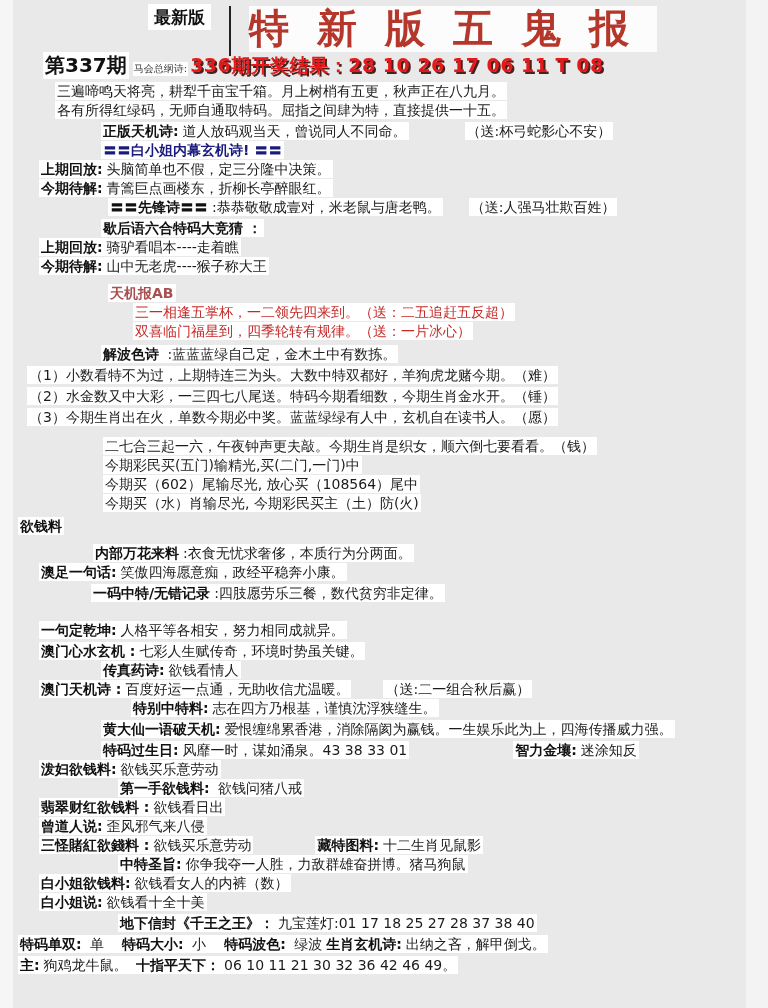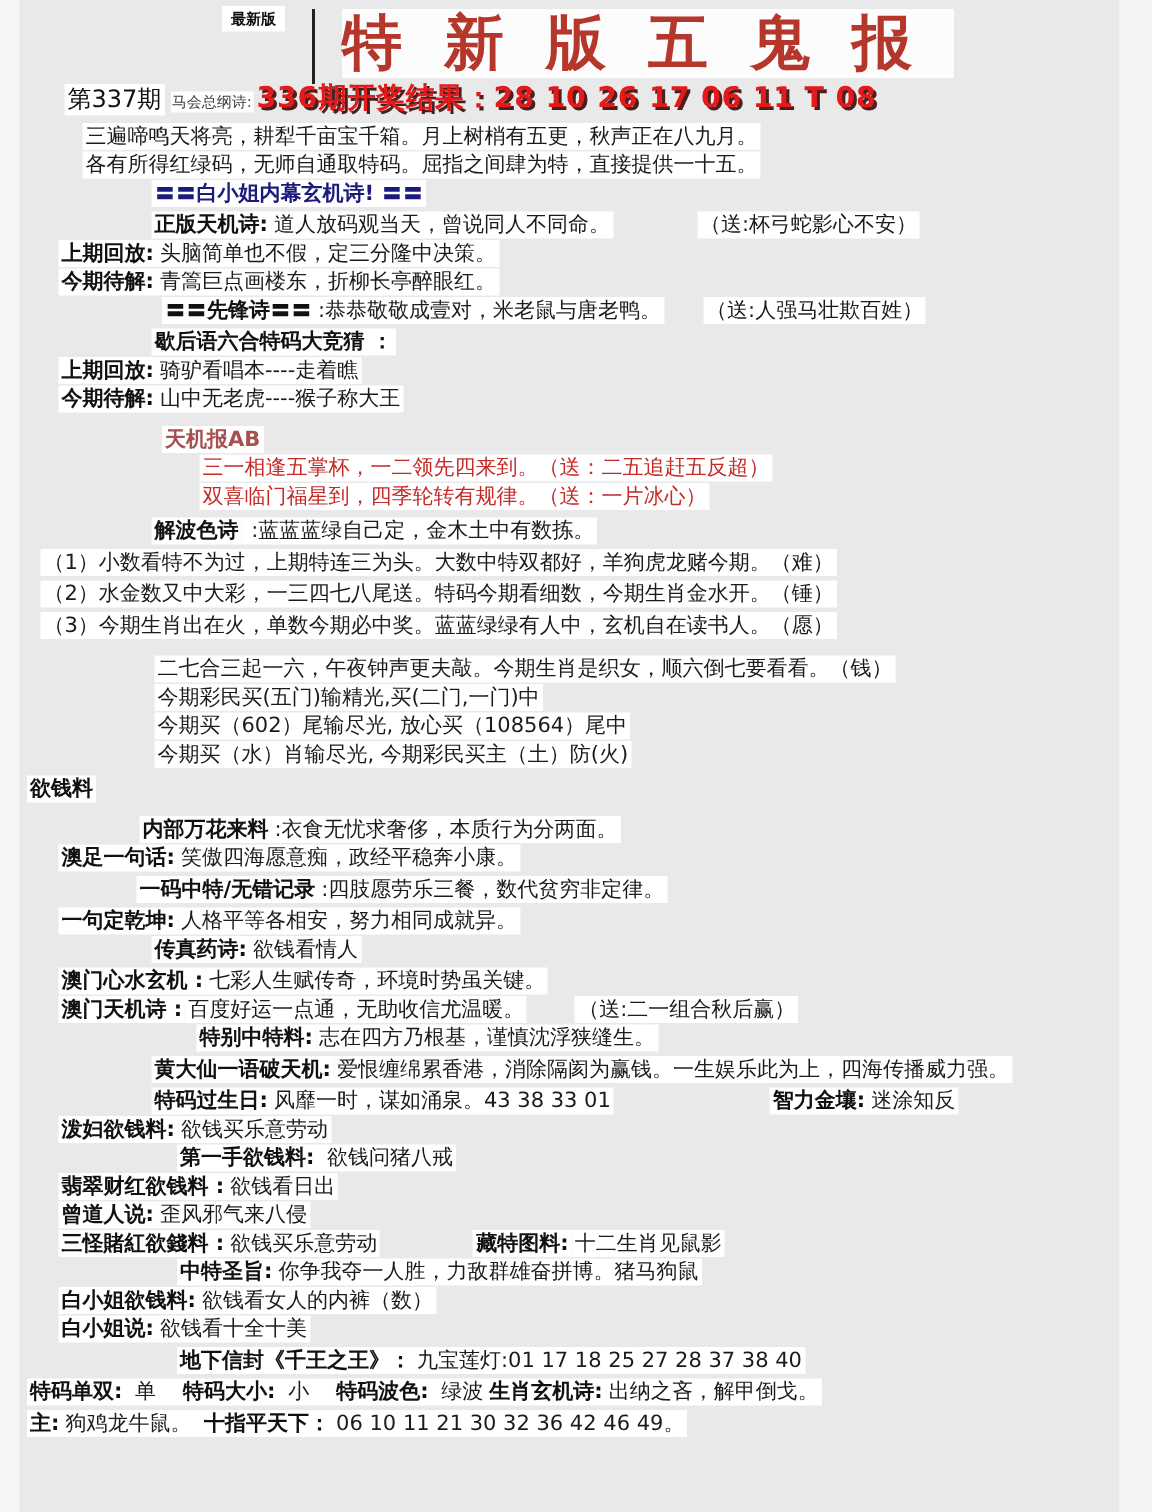--- a/index.html
+++ b/index.html
@@ -11,34 +11,34 @@
     overflow:hidden;
     position:relative;
   }
   .strip-left{position:absolute;left:0;top:0;width:13px;height:1008px;background:#f6f6f6;}
   .strip-right{position:absolute;right:0;top:0;width:22px;height:1008px;background:#f3f3f3;}
   .page{position:absolute;left:13px;top:0;width:733px;height:1008px;}
 
   
   .header{position:relative;height:78px;}
   .masthead{display:flex;align-items:flex-start;padding-top:4px;}
-  .edition{margin-left:135px;background:#ffffff;padding:2px 6px 1px 6px;font-size:10px;font-weight:bold;color:#111;}
+  .edition{margin-left:135px;background:#ffffff;padding:2px 6px 1px 6px;font-size:17px;font-weight:bold;color:#111;}
   .divider{width:2px;height:50px;background:#222;margin-left:18px;margin-top:2px;}
   .paper-title{
     font-family:"Liberation Serif","DejaVu Serif",serif;
     font-size:40px;line-height:46px;
     color:#b5362a;
     letter-spacing:28px;
     margin-left:18px;margin-top:2px;
     background:#fcfcfc;
     white-space:nowrap;
     font-weight:bold;
   }
   .issue-row{position:absolute;left:30px;top:52px;white-space:nowrap;display:flex;align-items:baseline;}
-  .issue-no{font-size:16px;font-weight:normal;color:#111;background:#fff;padding:0 2px;}
+  .issue-no{font-size:20px;font-weight:bold;color:#111;background:#fff;padding:0 2px;}
   .guide-label{font-size:10px;color:#404040;background:#fff;padding:0 1px;margin-left:4px;}
   .result-overlay{
     font-size:19px;font-weight:bold;color:#e41a1a;
     text-shadow:2px 2px 0 rgba(55,10,10,0.9);
     letter-spacing:0.5px;margin-left:2px;
   }
 
   
   .content{position:relative;}
   .line{line-height:19px;font-size:14px;white-space:nowrap;}
@@ -67,22 +67,22 @@
     <div class="issue-row">
       <span class="issue-no">第337期</span>
       <span class="guide-label">马会总纲诗:</span>
       <span class="result-overlay">336期开奖结果：28 10 26 17 06 11 T 08</span>
     </div>
   </div>
 
   <div class="content" id="content-lines">
       <div class="line" style="padding-left: 42px; margin-top: 4px;"><span class="seg-plain">三遍啼鸣天将亮，耕犁千亩宝千箱。月上树梢有五更，秋声正在八九月。</span></div>
       <div class="line" style="padding-left: 42px;"><span class="seg-plain">各有所得红绿码，无师自通取特码。屈指之间肆为特，直接提供一十五。</span></div>
+      <div class="line" style="padding-left: 88px; margin-top: 2px;"><span class="seg-label">正版天机诗:</span><span class="seg-plain">道人放码观当天，曾说同人不同命。</span><span class="seg-spacer" style="width: 52px;"></span><span class="seg-plain">（送:杯弓蛇影心不安）</span></div>
       <div class="line" style="padding-left: 88px;"><span class="seg-navy">〓〓白小姐内幕玄机诗! 〓〓</span></div>
-      <div class="line" style="padding-left: 88px; margin-top: 2px;"><span class="seg-label">正版天机诗:</span><span class="seg-plain">道人放码观当天，曾说同人不同命。</span><span class="seg-spacer" style="width: 52px;"></span><span class="seg-plain">（送:杯弓蛇影心不安）</span></div>
       <div class="line" style="padding-left: 26px;"><span class="seg-label">上期回放:</span><span class="seg-plain">头脑简单也不假，定三分隆中决策。</span></div>
       <div class="line" style="padding-left: 26px;"><span class="seg-label">今期待解:</span><span class="seg-plain">青篙巨点画楼东，折柳长亭醉眼红。</span></div>
       <div class="line" style="padding-left: 95px;"><span class="seg-label">〓〓先锋诗〓〓</span><span class="seg-plain">:恭恭敬敬成壹对，米老鼠与唐老鸭。</span><span class="seg-spacer" style="width: 22px;"></span><span class="seg-plain">（送:人强马壮欺百姓）</span></div>
       <div class="line" style="padding-left: 88px; margin-top: 2px;"><span class="seg-label">歇后语六合特码大竞猜 ：</span></div>
       <div class="line" style="padding-left: 26px;"><span class="seg-label">上期回放:</span><span class="seg-plain">骑驴看唱本----走着瞧</span></div>
       <div class="line" style="padding-left: 26px;"><span class="seg-label">今期待解:</span><span class="seg-plain">山中无老虎----猴子称大王</span></div>
       <div class="line" style="padding-left: 95px; margin-top: 8px;"><span class="seg-redlabel">天机报AB</span></div>
       <div class="line" style="padding-left: 120px;"><span class="seg-red">三一相逢五掌杯，一二领先四来到。（送：二五追赶五反超）</span></div>
       <div class="line" style="padding-left: 120px;"><span class="seg-red">双喜临门福星到，四季轮转有规律。（送：一片冰心）</span></div>
       <div class="line" style="padding-left: 88px; margin-top: 4px;"><span class="seg-label">解波色诗</span><span class="seg-plain"> :蓝蓝蓝绿自己定，金木土中有数拣。</span></div>
@@ -90,23 +90,23 @@
       <div class="line" style="padding-left: 14px; margin-top: 2px;"><span class="seg-plain">（2）水金数又中大彩，一三四七八尾送。特码今期看细数，今期生肖金水开。（锤）</span></div>
       <div class="line" style="padding-left: 14px; margin-top: 2px;"><span class="seg-plain">（3）今期生肖出在火，单数今期必中奖。蓝蓝绿绿有人中，玄机自在读书人。（愿）</span></div>
       <div class="line" style="padding-left: 90px; margin-top: 10px;"><span class="seg-plain">二七合三起一六，午夜钟声更夫敲。今期生肖是织女，顺六倒七要看看。（钱）</span></div>
       <div class="line" style="padding-left: 90px;"><span class="seg-plain">今期彩民买(五门)输精光,买(二门,一门)中</span></div>
       <div class="line" style="padding-left: 90px;"><span class="seg-plain">今期买（602）尾输尽光, 放心买（108564）尾中</span></div>
       <div class="line" style="padding-left: 90px;"><span class="seg-plain">今期买（水）肖输尽光, 今期彩民买主（土）防(火)</span></div>
       <div class="line" style="padding-left: 5px; margin-top: 4px;"><span class="seg-label">欲钱料</span></div>
       <div class="line" style="padding-left: 80px; margin-top: 8px;"><span class="seg-label">内部万花来料</span><span class="seg-plain">:衣食无忧求奢侈，本质行为分两面。</span></div>
       <div class="line" style="padding-left: 26px;"><span class="seg-label">澳足一句话:</span><span class="seg-plain">笑傲四海愿意痴，政经平稳奔小康。</span></div>
       <div class="line" style="padding-left: 78px; margin-top: 2px;"><span class="seg-label">一码中特/无错记录</span><span class="seg-plain">:四肢愿劳乐三餐，数代贫穷非定律。</span></div>
-      <div class="line" style="padding-left: 26px; margin-top: 2px;"><span class="seg-label">一句定乾坤:</span><span class="seg-plain">人格平等各相安，努力相同成就异。</span></div>
+      <div class="line" style="padding-left: 26px; margin-top: 18px;"><span class="seg-label">一句定乾坤:</span><span class="seg-plain">人格平等各相安，努力相同成就异。</span></div>
+      <div class="line" style="padding-left: 26px; margin-top: 2px;"><span class="seg-label">澳门心水玄机 :</span><span class="seg-plain">七彩人生赋传奇，环境时势虽关键。</span></div>
       <div class="line" style="padding-left: 88px;"><span class="seg-label">传真药诗:</span><span class="seg-plain">欲钱看情人</span></div>
-      <div class="line" style="padding-left: 26px; margin-top: 2px;"><span class="seg-label">澳门心水玄机 :</span><span class="seg-plain">七彩人生赋传奇，环境时势虽关键。</span></div>
       <div class="line" style="padding-left: 26px;"><span class="seg-label">澳门天机诗 :</span><span class="seg-plain">百度好运一点通，无助收信尤温暖。</span><span class="seg-spacer" style="width: 28px;"></span><span class="seg-plain">（送:二一组合秋后赢）</span></div>
       <div class="line" style="padding-left: 118px;"><span class="seg-label">特别中特料:</span><span class="seg-plain">志在四方乃根基，谨慎沈浮狭缝生。</span></div>
       <div class="line" style="padding-left: 88px; margin-top: 2px;"><span class="seg-label">黄大仙一语破天机:</span><span class="seg-plain">爱恨缠绵累香港，消除隔阂为赢钱。一生娱乐此为上，四海传播威力强。</span></div>
       <div class="line" style="padding-left: 88px; margin-top: 2px;"><span class="seg-label">特码过生日:</span><span class="seg-plain">风靡一时，谋如涌泉。43 38 33 01</span><span class="seg-spacer" style="width: 100px;"></span><span class="seg-label">智力金壤:</span><span class="seg-plain">迷涂知反</span></div>
       <div class="line" style="padding-left: 26px;"><span class="seg-label">泼妇欲钱料:</span><span class="seg-plain">欲钱买乐意劳动</span></div>
       <div class="line" style="padding-left: 105px;"><span class="seg-label">第一手欲钱料:</span><span class="seg-plain"> 欲钱问猪八戒</span></div>
       <div class="line" style="padding-left: 26px;"><span class="seg-label">翡翠财红欲钱料 :</span><span class="seg-plain">欲钱看日出</span></div>
       <div class="line" style="padding-left: 26px;"><span class="seg-label">曾道人说:</span><span class="seg-plain">歪风邪气来八侵</span></div>
       <div class="line" style="padding-left: 26px;"><span class="seg-label">三怪賭紅欲錢料 :</span><span class="seg-plain">欲钱买乐意劳动</span><span class="seg-spacer" style="width: 58px;"></span><span class="seg-label">藏特图料:</span><span class="seg-plain">十二生肖见鼠影</span></div>
       <div class="line" style="padding-left: 105px;"><span class="seg-label">中特圣旨:</span><span class="seg-plain">你争我夺一人胜，力敌群雄奋拼博。猪马狗鼠</span></div>

